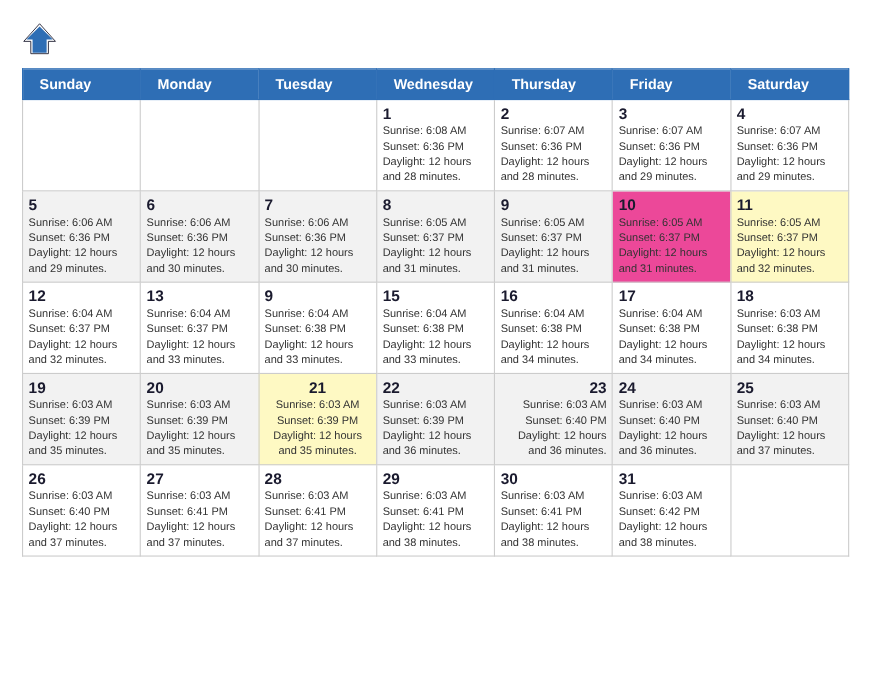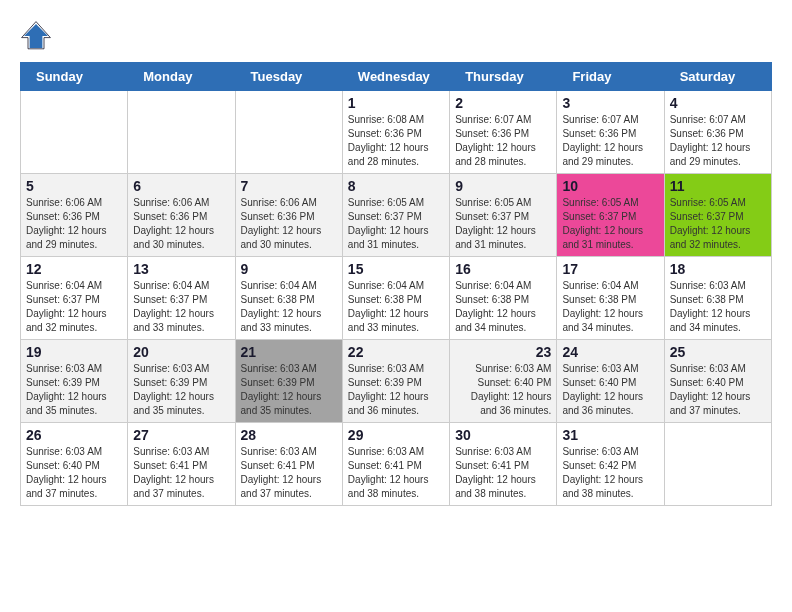--- a/index.html
+++ b/index.html
@@ -159,21 +159,21 @@
           <div class="day-info">Sunrise: 6:05 AM<br>Sunset: 6:37 PM<br>Daylight: 12 hours<br>and 31 minutes.</div>
         </td>
         <td style="background-color: rgb(242, 242, 242);">
           <div class="day-number">9</div>
           <div class="day-info">Sunrise: 6:05 AM<br>Sunset: 6:37 PM<br>Daylight: 12 hours<br>and 31 minutes.</div>
         </td>
         <td style="background-color: #ec4899;">
           <div class="day-number">10</div>
           <div class="day-info">Sunrise: 6:05 AM<br>Sunset: 6:37 PM<br>Daylight: 12 hours<br>and 31 minutes.</div>
         </td>
-        <td style="background-color: #84cc16; margin-top: 20px;">
+        <td style="background-color: #fef9c3; margin-top: 20px;">
           <div class="day-number">11</div>
           <div class="day-info">Sunrise: 6:05 AM<br>Sunset: 6:37 PM<br>Daylight: 12 hours<br>and 32 minutes.</div>
         </td>
       </tr>
       <tr>
         <td>
           <div class="day-number">12</div>
           <div class="day-info">Sunrise: 6:04 AM<br>Sunset: 6:37 PM<br>Daylight: 12 hours<br>and 32 minutes.</div>
         </td>
         <td>
@@ -203,21 +203,21 @@
       </tr>
       <tr>
         <td style="background-color: rgb(242, 242, 242);">
           <div class="day-number">19</div>
           <div class="day-info">Sunrise: 6:03 AM<br>Sunset: 6:39 PM<br>Daylight: 12 hours<br>and 35 minutes.</div>
         </td>
         <td style="background-color: rgb(242, 242, 242);">
           <div class="day-number">20</div>
           <div class="day-info">Sunrise: 6:03 AM<br>Sunset: 6:39 PM<br>Daylight: 12 hours<br>and 35 minutes.</div>
         </td>
-        <td style="background-color: #a3a3a3;">
+        <td style="background-color: #fef9c3; text-align: center;">
           <div class="day-number">21</div>
           <div class="day-info">Sunrise: 6:03 AM<br>Sunset: 6:39 PM<br>Daylight: 12 hours<br>and 35 minutes.</div>
         </td>
         <td style="background-color: rgb(242, 242, 242); margin-top: 24px;">
           <div class="day-number">22</div>
           <div class="day-info">Sunrise: 6:03 AM<br>Sunset: 6:39 PM<br>Daylight: 12 hours<br>and 36 minutes.</div>
         </td>
         <td style="background-color: rgb(242, 242, 242); text-align: right;">
           <div class="day-number">23</div>
           <div class="day-info">Sunrise: 6:03 AM<br>Sunset: 6:40 PM<br>Daylight: 12 hours<br>and 36 minutes.</div>

